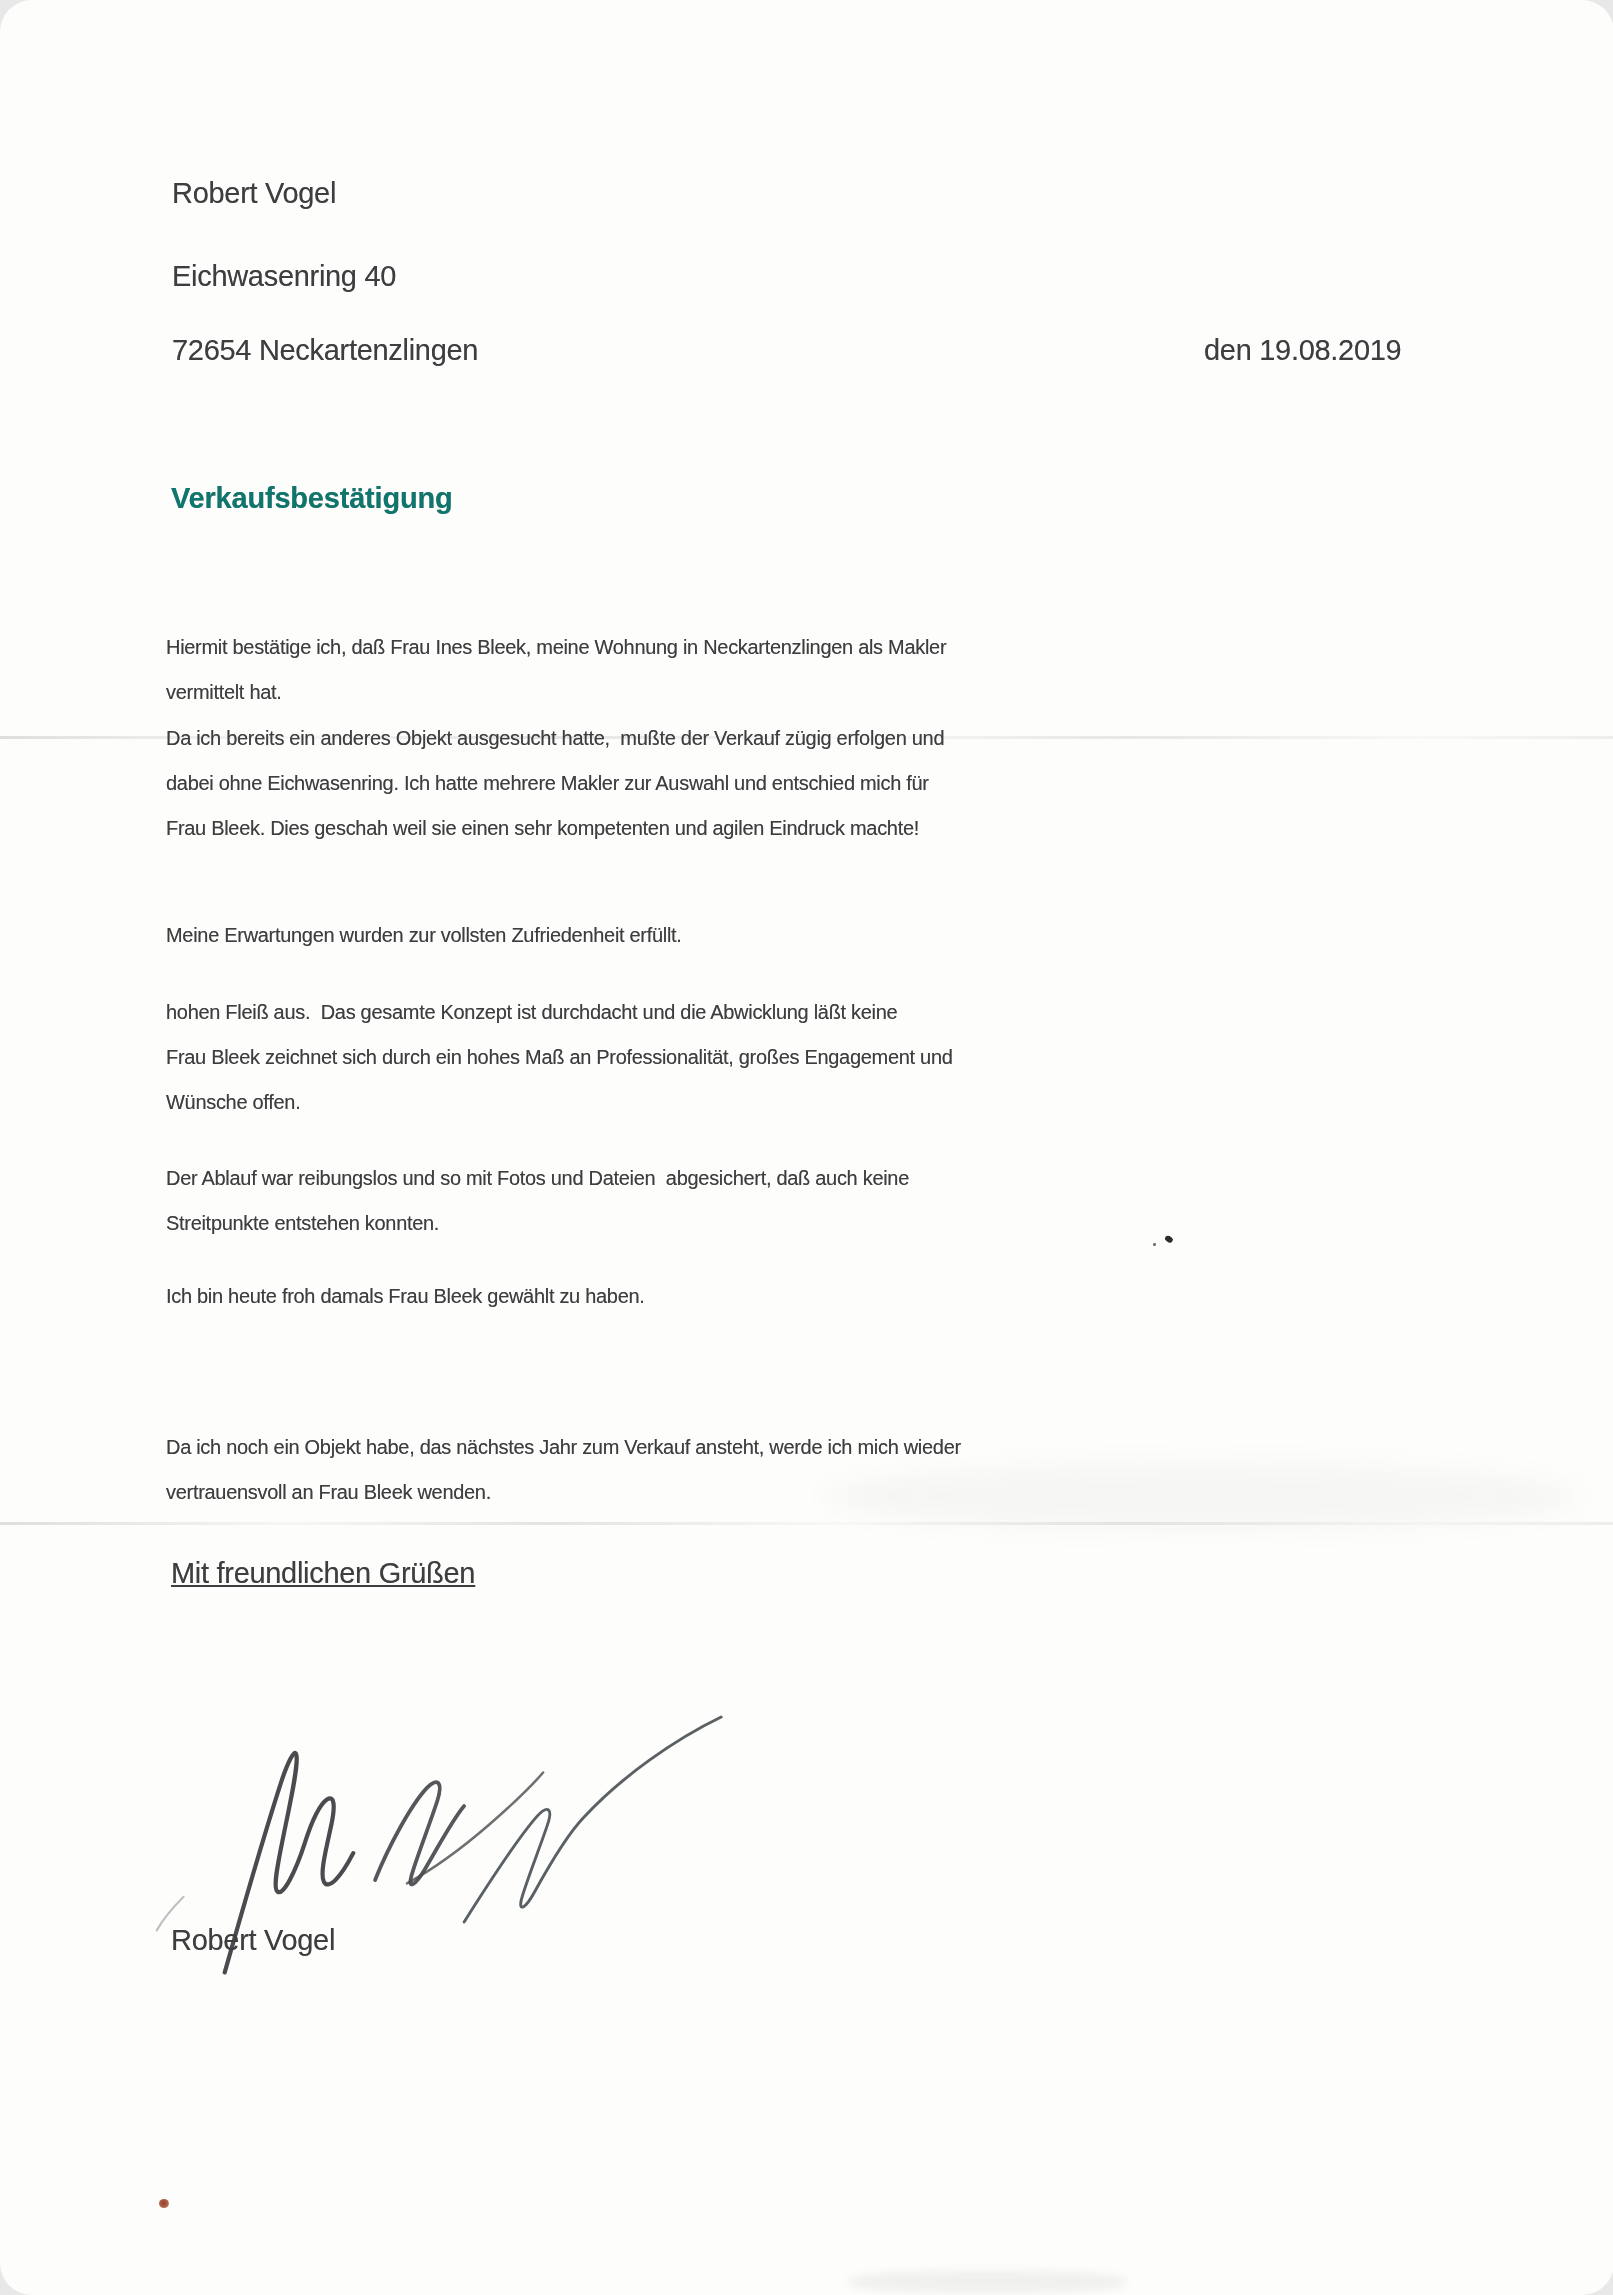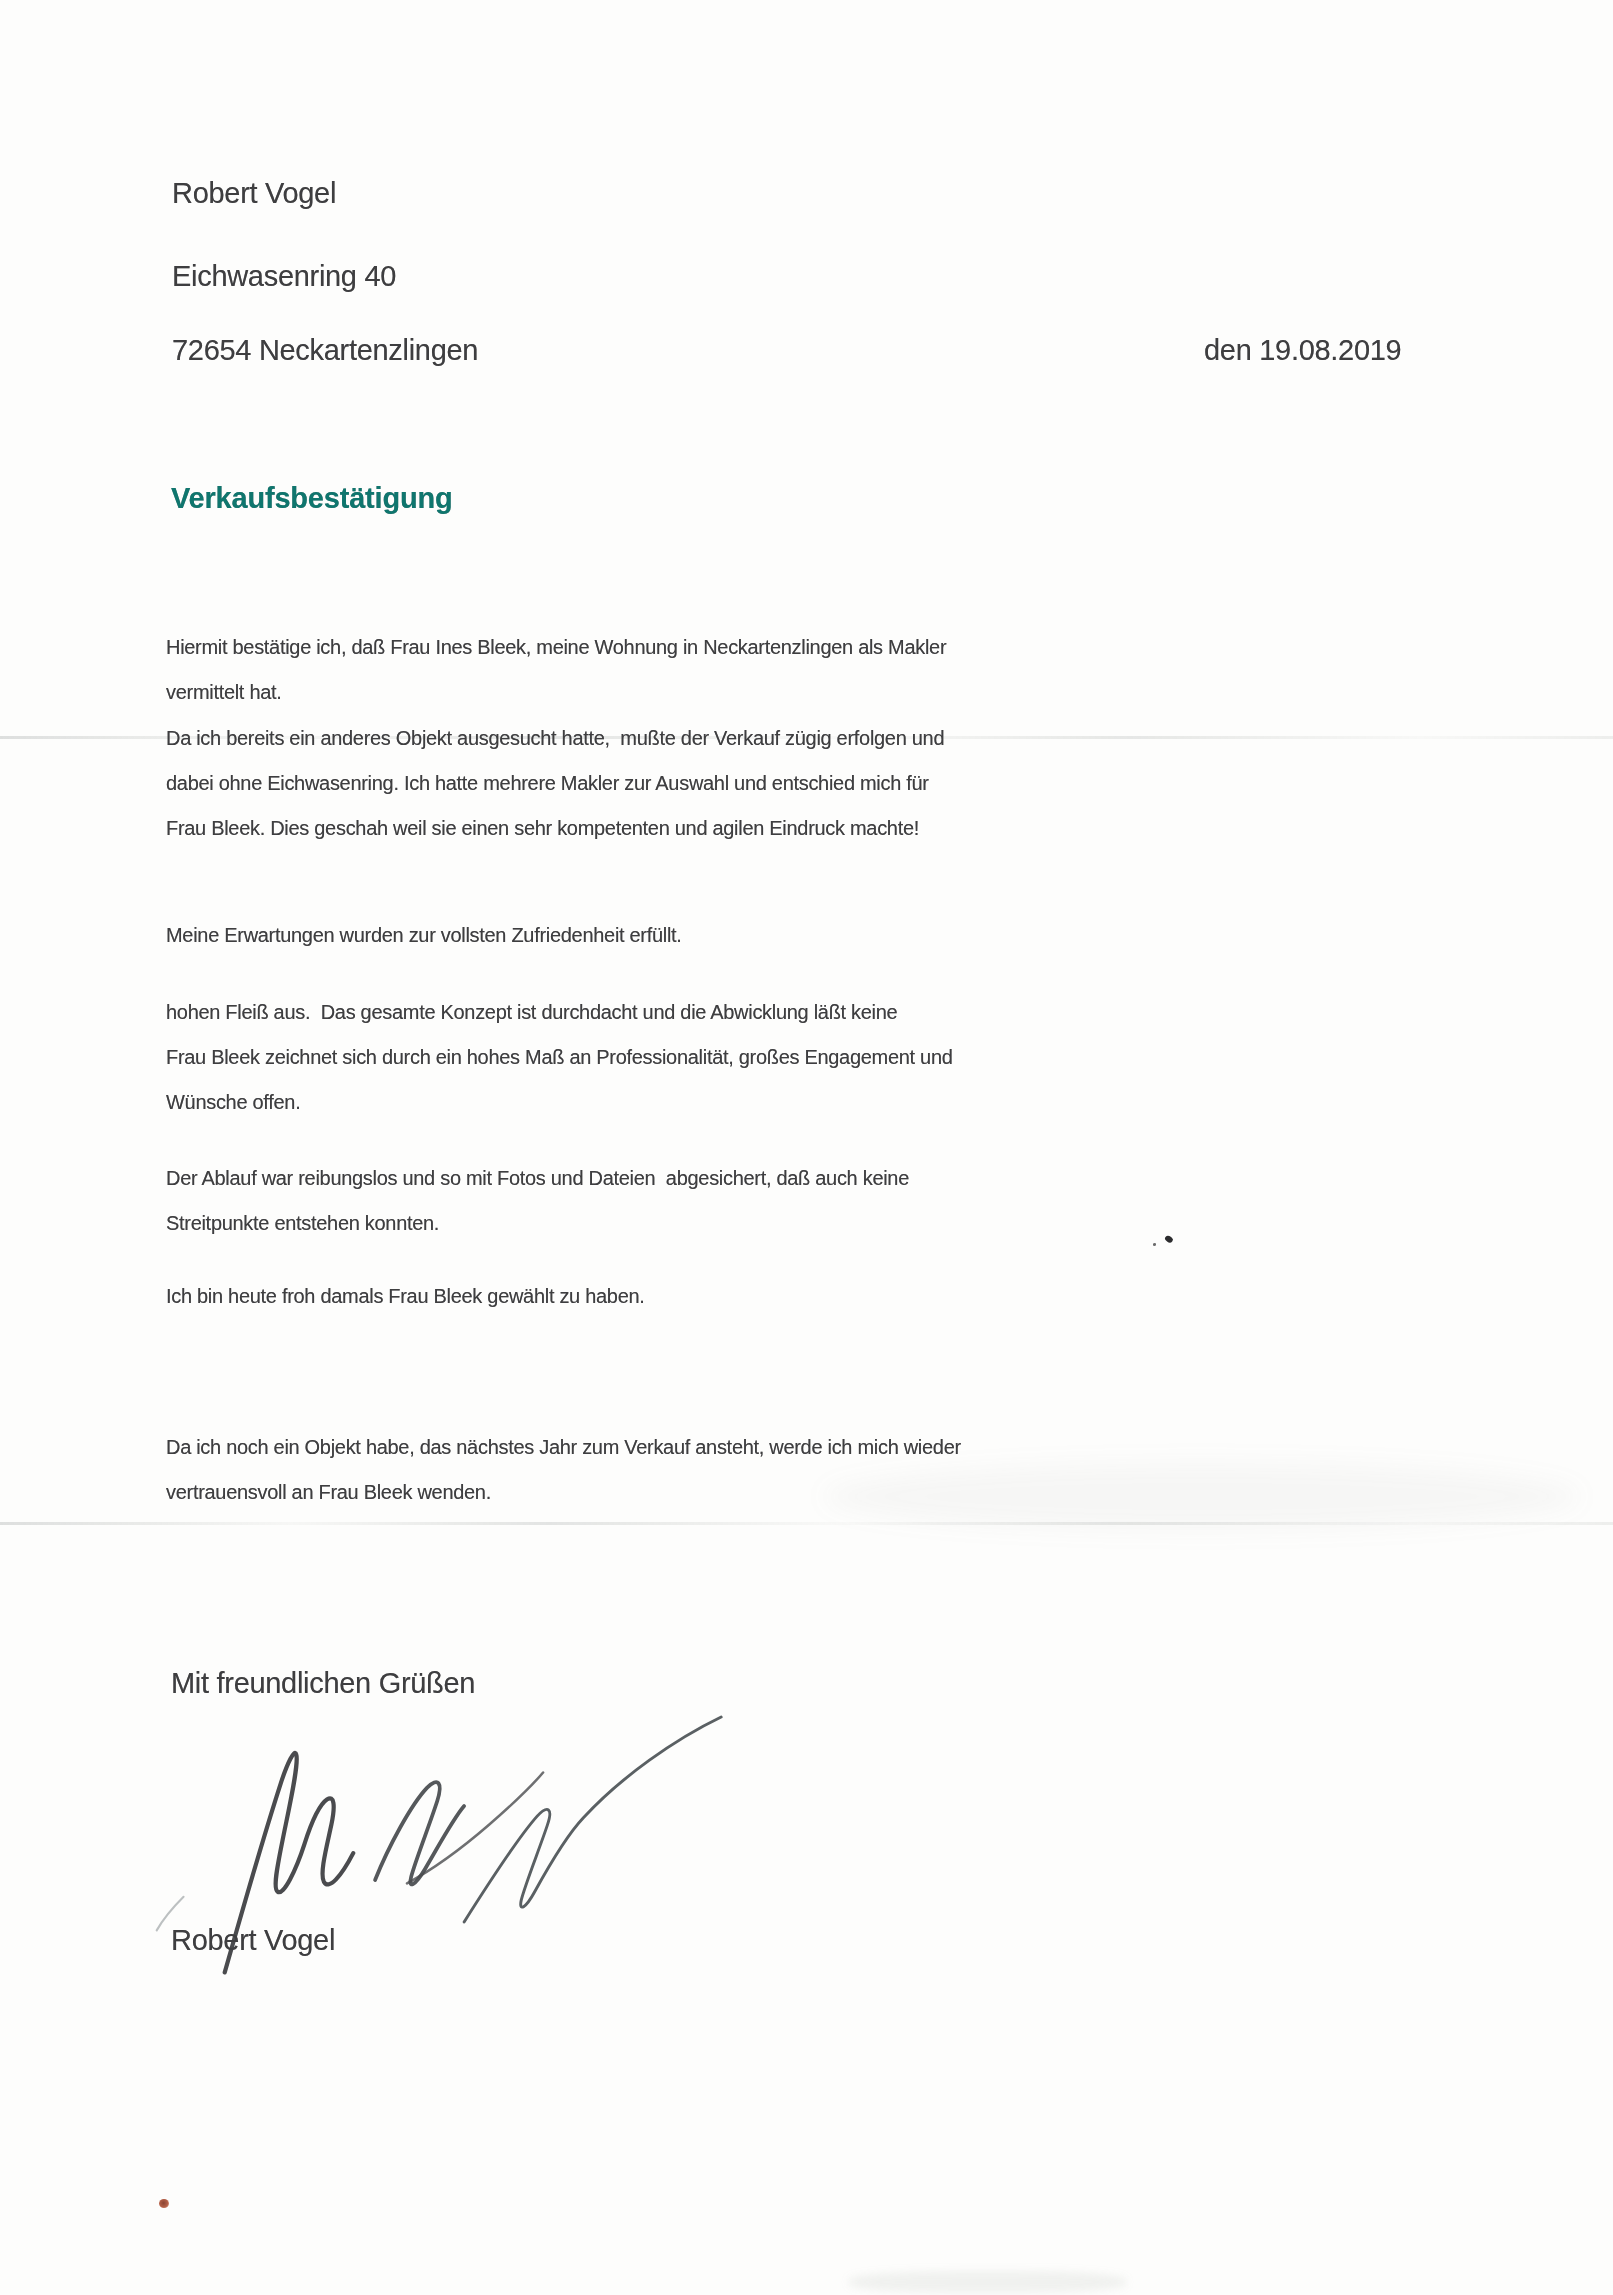--- a/index.html
+++ b/index.html
@@ -10,20 +10,21 @@
   }
   .page {
     position: relative;
     width: 1614px;
     height: 2295px;
     margin: 0 auto;
     background: #fdfdfc;
     overflow: hidden;
     font-family: "Liberation Sans", "DejaVu Sans", sans-serif;
     color: #3e3e40;
+    border-radius: 32px;
   }
   .txt {
     position: absolute;
     white-space: pre;
     font-size: 29px;
     line-height: 45px;
     letter-spacing: -0.3px;
     color: #3e3e40;
     
     text-shadow: 0 0 0.5px rgba(62,62,64,0.55);
@@ -132,21 +133,21 @@
 
   <div class="para" style="left:166px; top:1425px;">
     <div class="line">Da ich noch ein Objekt habe, das nächstes Jahr zum Verkauf ansteht, werde ich mich wieder</div>
     <div class="line">vertrauensvoll an Frau Bleek wenden.</div>
   </div>
 
   <div class="shade" style="left:824px; top:1463px; width:756px; height:67px;"></div>
 
   <div class="crease" style="top:1522px;"></div>
 
-  <div class="txt" style="left:171px; top:1661px;">Mit freundlichen Grüßen</div>
+  <div class="txt" style="left:171px; top:1551px;text-decoration:underline;">Mit freundlichen Grüßen</div>
 
   <svg class="signature" style="left:155px; top:1705px;" width="588" height="271" viewBox="0 0 700 322" fill="none" xmlns="http://www.w3.org/2000/svg">
 
     <path d="M 2 268 C 10 254, 22 240, 34 228" stroke="#9aa0a2" stroke-width="2.5" stroke-linecap="round" opacity="0.65"></path>
 
     <path d="M 83 318 C 100 258, 128 160, 150 92 C 158 68, 166 52, 168 58 C 172 68, 160 120, 152 160 C 146 190, 140 218, 146 222 C 153 227, 168 196, 178 165 C 186 140, 196 118, 205 112 C 213 107, 215 118, 210 142 C 204 170, 196 200, 201 210 C 207 221, 222 203, 236 176" stroke="#4a4b4e" stroke-width="5" stroke-linecap="round"></path>
 
     <path d="M 262 208 C 278 168, 305 118, 324 98 C 337 85, 343 92, 336 114 C 327 142, 310 185, 305 204 C 301 219, 309 216, 322 194 C 338 167, 355 135, 368 120" stroke="#55585b" stroke-width="4.5" stroke-linecap="round"></path>
 
     <path d="M 368 258 C 392 220, 430 160, 455 132 C 468 118, 474 123, 467 143 C 458 170, 440 215, 436 232 C 433 246, 441 242, 452 222 C 468 193, 490 155, 510 134 C 555 85, 620 40, 674 14" stroke="#5a6063" stroke-width="3.5" stroke-linecap="round"></path>

